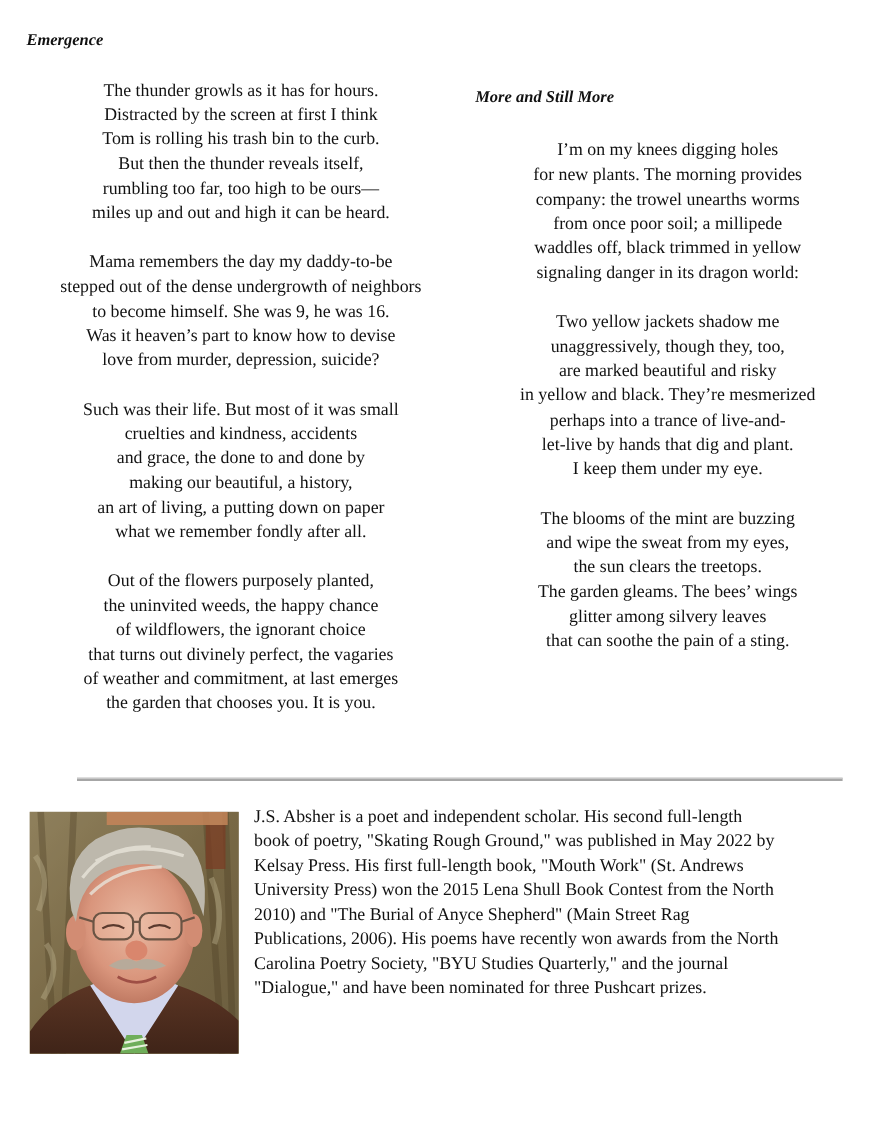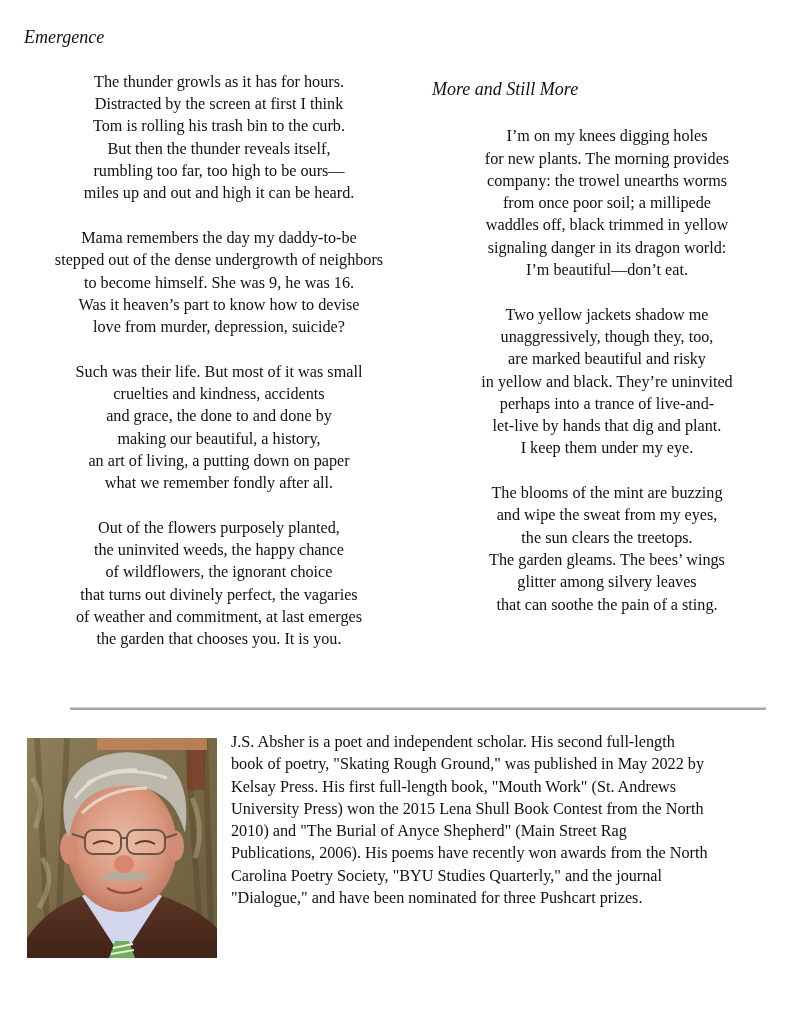--- a/index.html
+++ b/index.html
@@ -17,24 +17,24 @@
       font-size: 16.2px;
       line-height: 22.3px;
     }
     .poem {
       position: absolute;
       margin: 0;
     }
     .poem-left { left: 24px; top: 26px; width: 390px; }
     .poem-right { left: 432px; top: 78px; width: 350px; }
     .poem-title {
-      font-weight: normal;
+      font-weight: bold;
       font-style: italic;
       margin: 0;
-      font-size: 18px;
+      font-size: 15px;
       line-height: 22.3px;
       height: 22.3px;
     }
     .poem-left .poem-title { margin-bottom: 22.6px; }
     .poem-right .poem-title { margin-bottom: 25px; }
     .stanza {
       margin: 0 0 22.3px 0;
       text-align: center;
     }
     .line {
@@ -115,28 +115,27 @@
 <div class="poem poem-right">
   <h2 class="poem-title">More and Still More</h2>
 
   <p class="stanza">
     <span class="line">I’m on my knees digging holes</span>
     <span class="line">for new plants. The morning provides</span>
     <span class="line">company: the trowel unearths worms</span>
     <span class="line">from once poor soil; a millipede</span>
     <span class="line">waddles off, black trimmed in yellow</span>
     <span class="line">signaling danger in its dragon world:</span>
-    <span class="line">I’m beautiful—don’t eat.</span>
   </p>
 
   <p class="stanza">
     <span class="line">Two yellow jackets shadow me</span>
     <span class="line">unaggressively, though they, too,</span>
     <span class="line">are marked beautiful and risky</span>
-    <span class="line">in yellow and black. They’re uninvited</span>
+    <span class="line">in yellow and black. They’re mesmerized</span>
     <span class="line">perhaps into a trance of live-and-</span>
     <span class="line">let-live by hands that dig and plant.</span>
     <span class="line">I keep them under my eye.</span>
   </p>
 
   <p class="stanza">
     <span class="line">The blooms of the mint are buzzing</span>
     <span class="line">and wipe the sweat from my eyes,</span>
     <span class="line">the sun clears the treetops.</span>
     <span class="line">The garden gleams. The bees’ wings</span>

